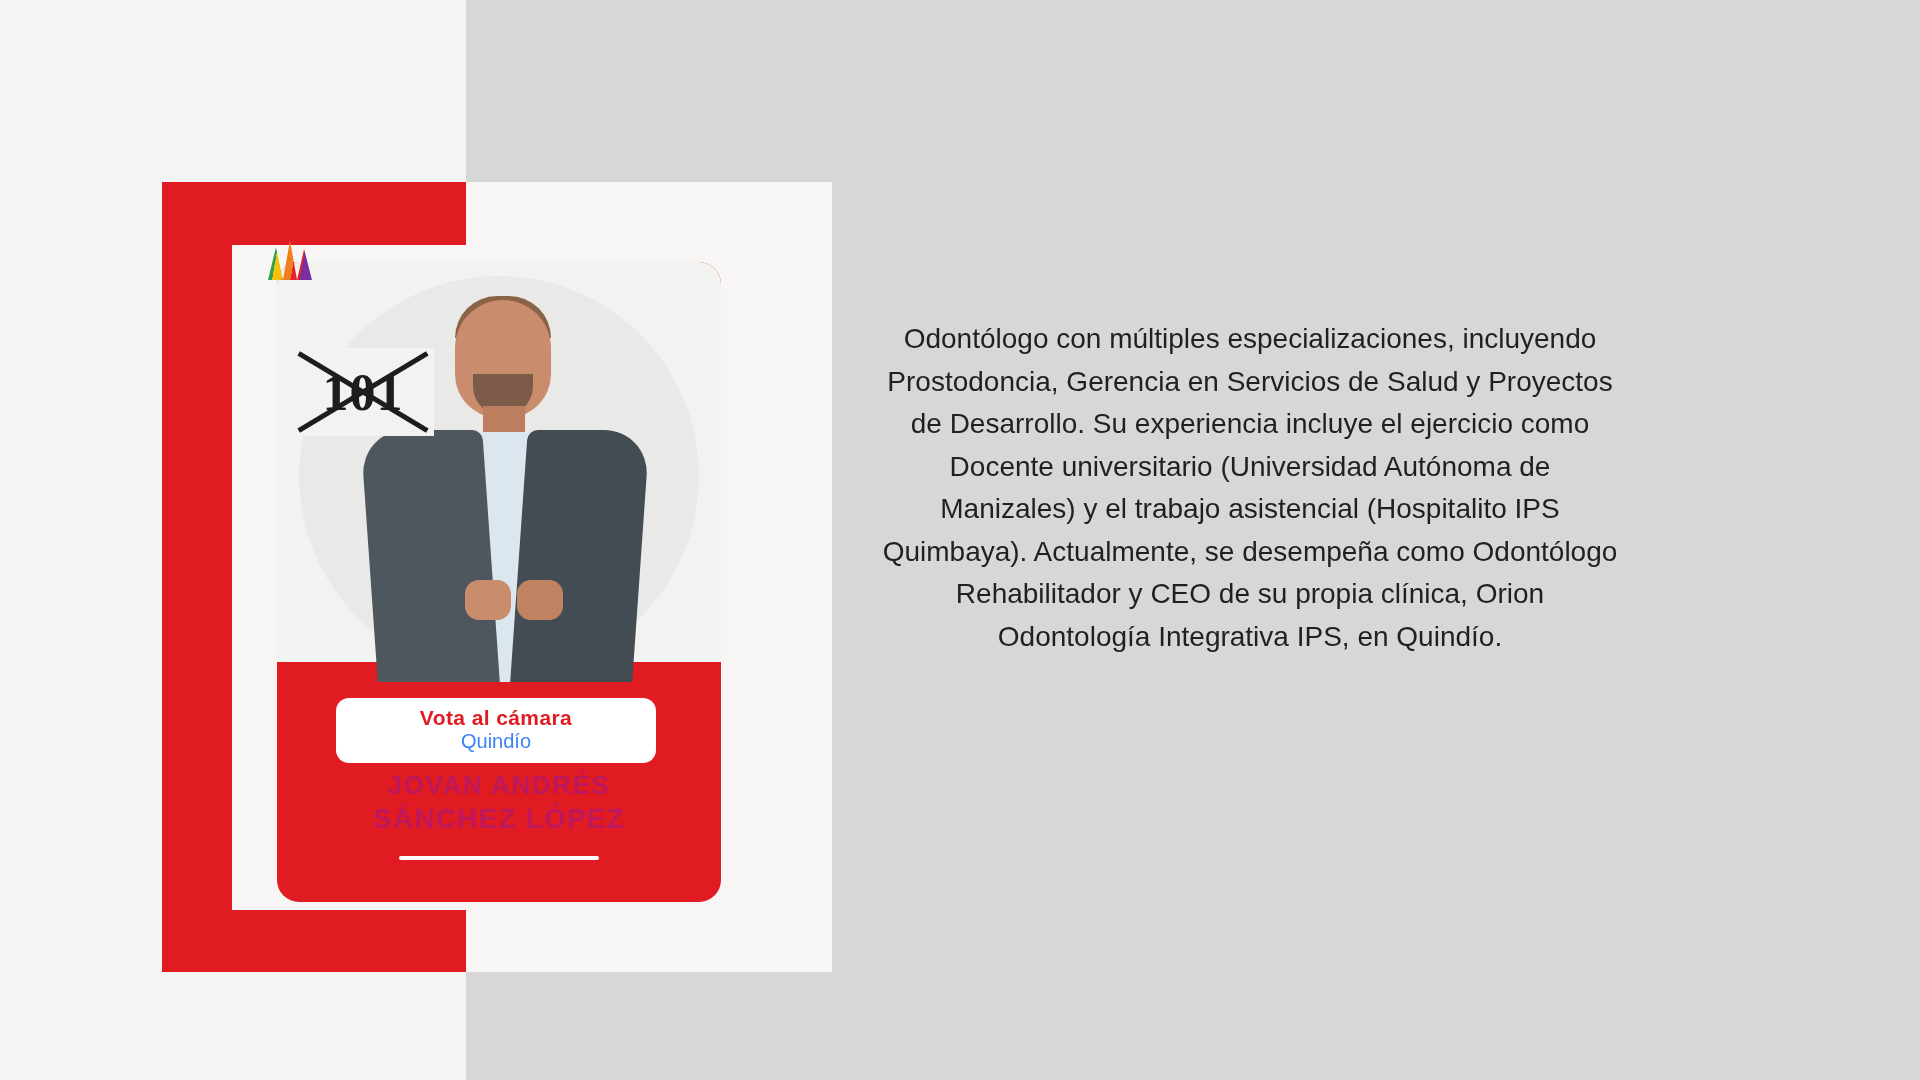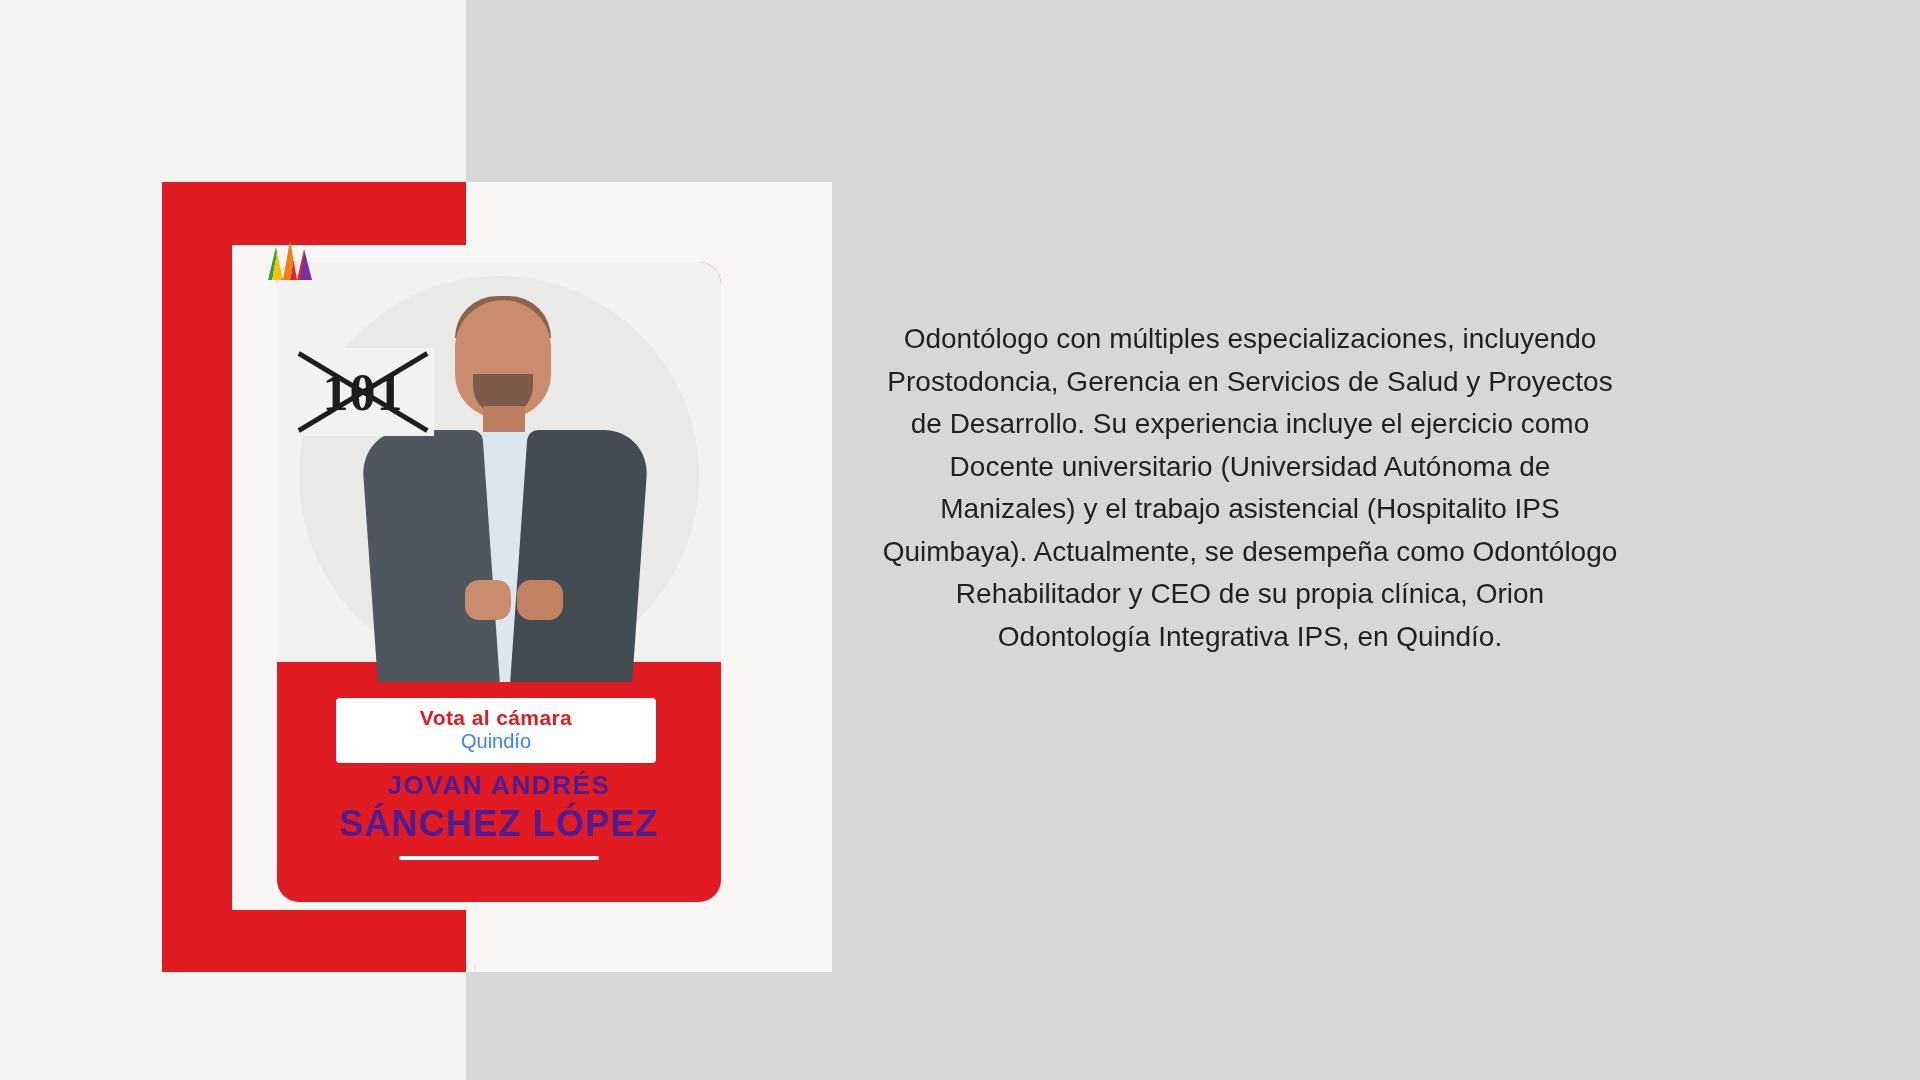--- a/index.html
+++ b/index.html
@@ -228,21 +228,21 @@
   .number-badge .cross span.a { transform: translate(-50%,-50%) rotate(31deg); }
   .number-badge .cross span.b { transform: translate(-50%,-50%) rotate(-31deg); }
 
   
   .slogan {
     position: absolute;
     left: 336px;
     top: 698px;
     width: 320px;
     background: #ffffff;
-    border-radius: 4px;
+    border-radius: 13px;
     padding: 8px 10px 10px;
     text-align: center;
     box-sizing: border-box;
   }
   .slogan .line1 {
     color: #e11b22;
     font-weight: bold;
     font-size: 21px;
     letter-spacing: .4px;
     line-height: 1.1;
@@ -252,30 +252,30 @@
     font-size: 20px;
     line-height: 1.2;
   }
 
   .cand-name {
     position: absolute;
     left: 277px;
     top: 770px;
     width: 444px;
     text-align: center;
-    color: #4c1d95;
+    color: #be185d;
   }
   .cand-name .first {
     font-size: 26px;
     font-weight: bold;
     letter-spacing: 1.6px;
     line-height: 1.22;
   }
   .cand-name .last {
-    font-size: 36px;
+    font-size: 28px;
     font-weight: bold;
     letter-spacing: 1.2px;
     line-height: 1.22;
   }
   .name-underline {
     position: absolute;
     left: 399px;
     top: 856px;
     width: 200px;
     height: 4px;

